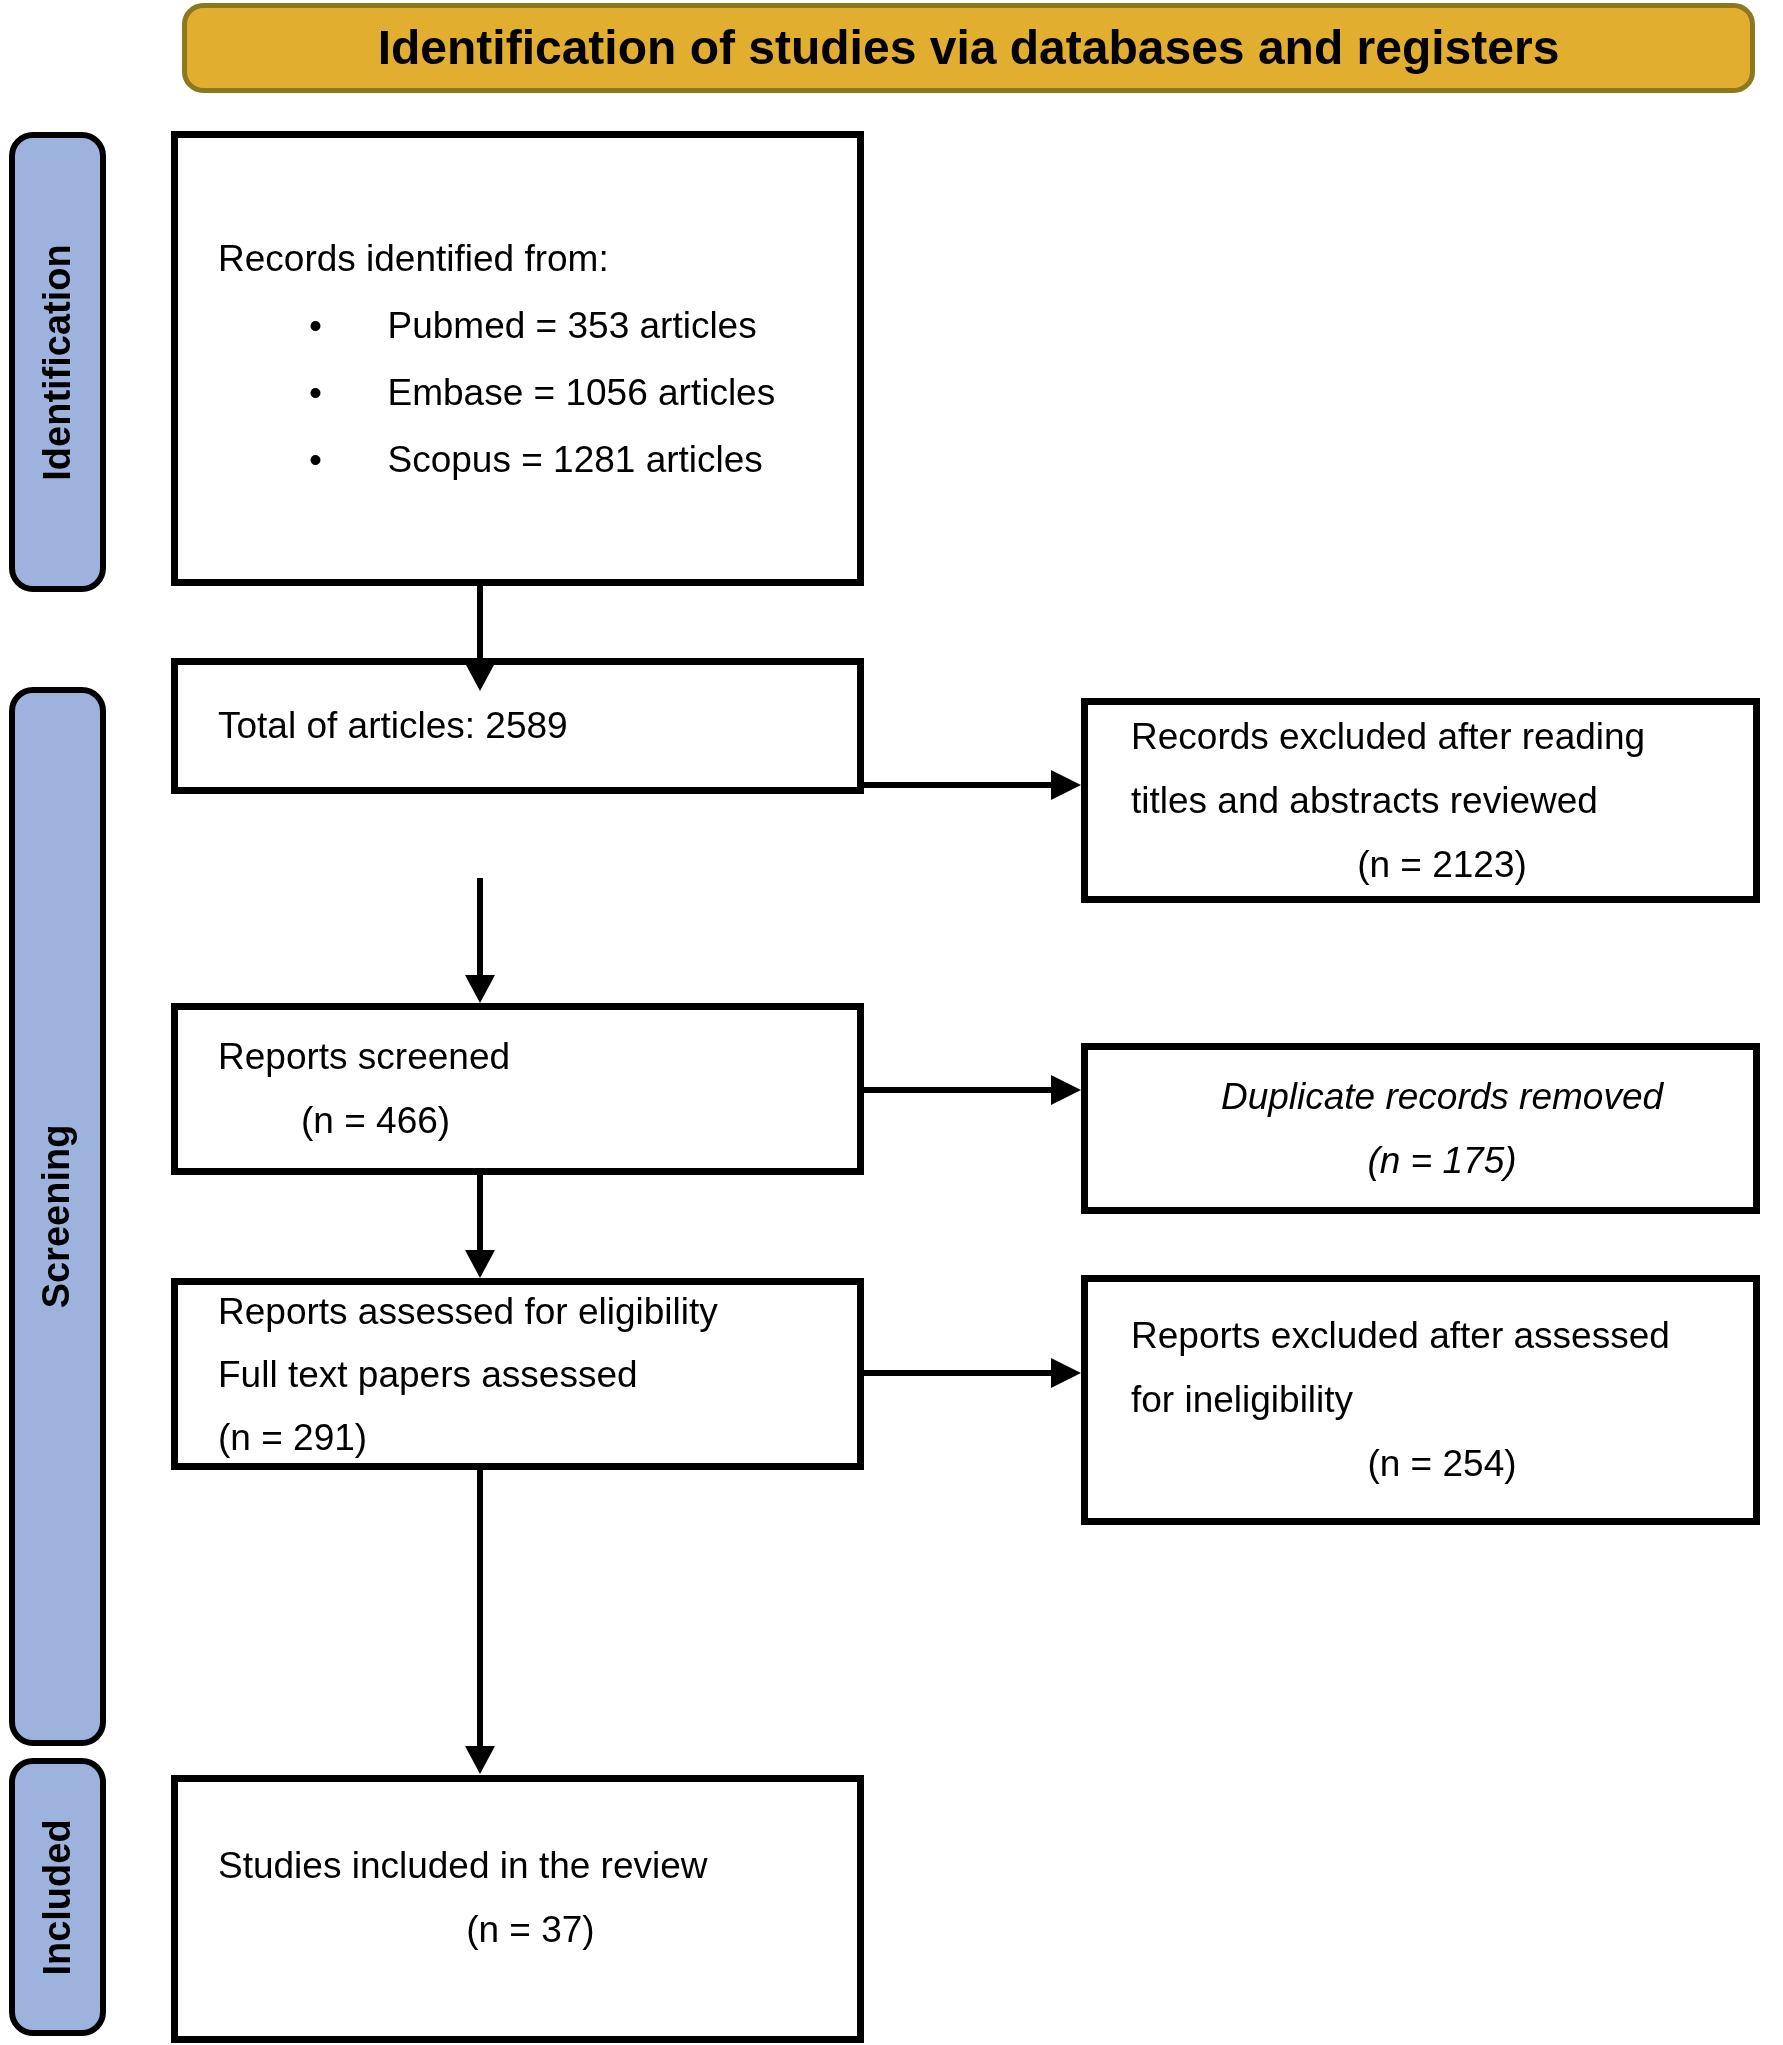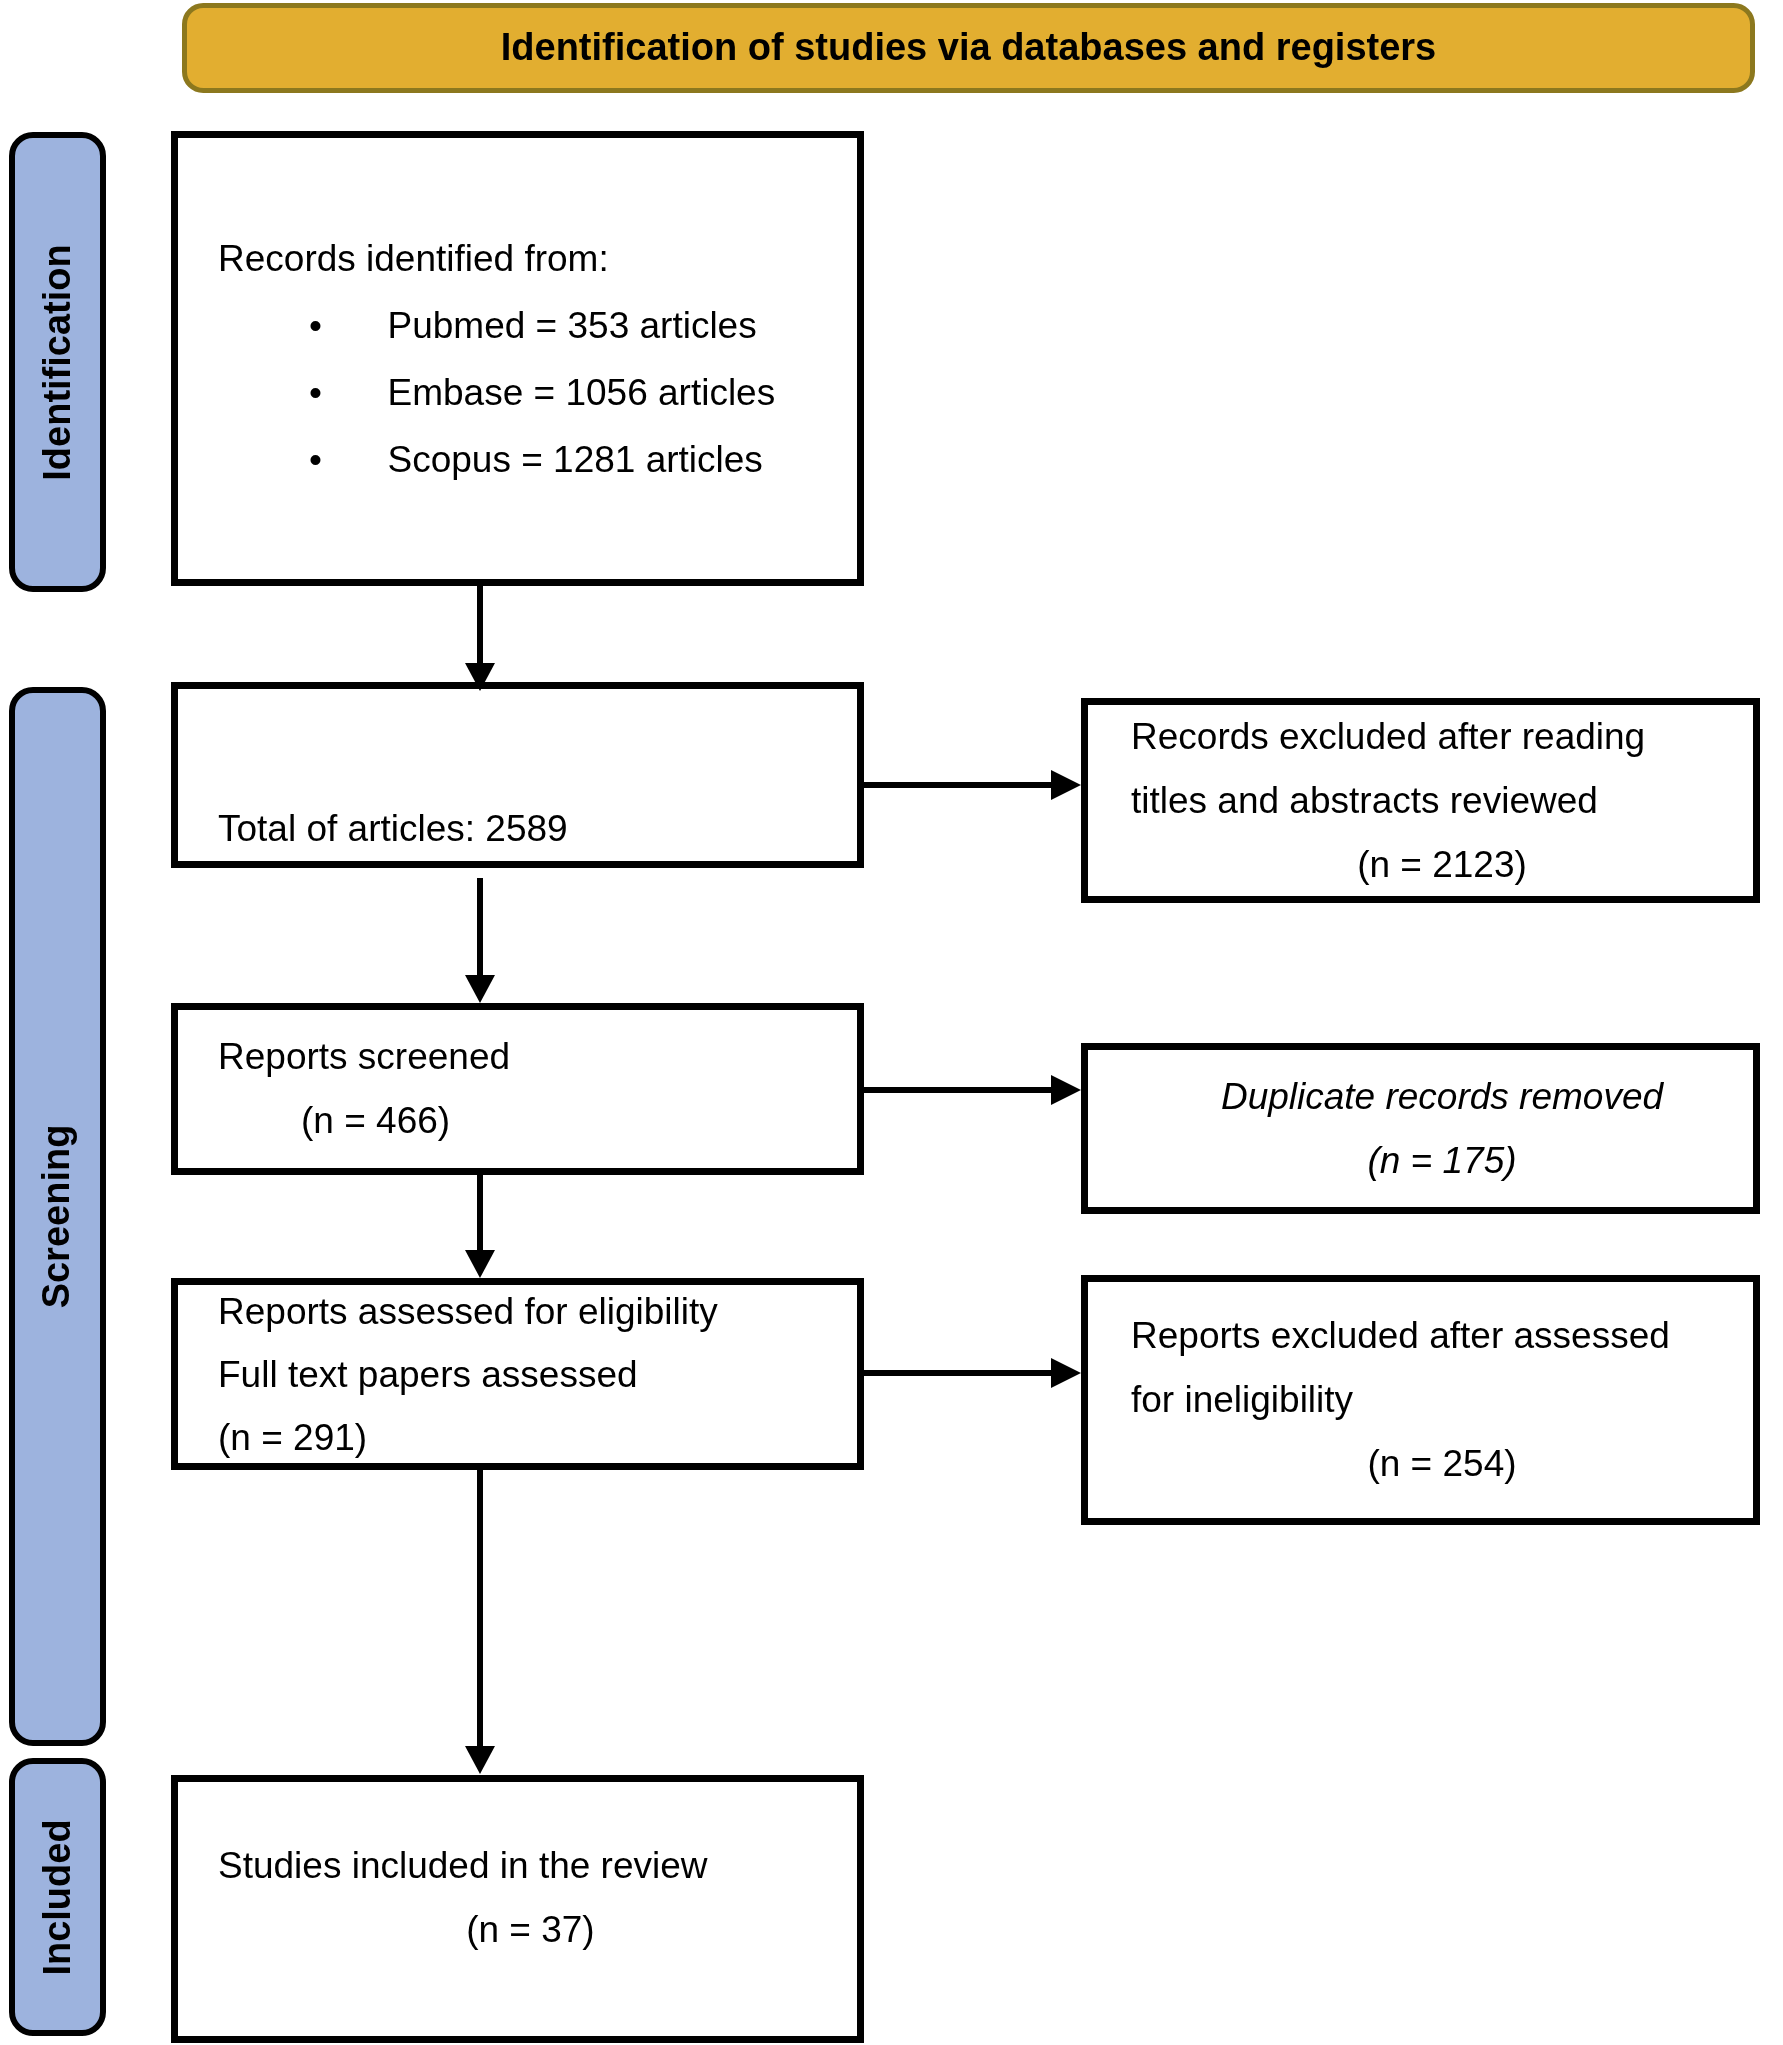--- a/index.html
+++ b/index.html
@@ -21,21 +21,21 @@
 
   
   .banner {
     position: absolute;
     left: 182px; top: 2.8px;
     width: 1573px; height: 90px;
     background: var(--banner-fill);
     border: 5.7px solid var(--banner-border);
     border-radius: 21.3px;
     display: flex; align-items: center; justify-content: center;
-    font-size: 38px; font-weight: bold;
+    font-size: 48px; font-weight: bold;
   }
 
   
   .stage {
     position: absolute;
     left: 8.5px; width: 97px;
     background: var(--stage-fill);
     border: 6.4px solid var(--line-color);
     border-radius: 24px;
     display: flex; align-items: center; justify-content: center;
@@ -57,21 +57,21 @@
     border: 7.1px solid var(--line-color);
     font-size: 37px;
     display: flex; flex-direction: column; justify-content: center;
   }
   .box .line { line-height: 64px; }
   .main-box  { left: 171px; width: 693px; padding-left: 40px; padding-right: 14.2px; }
   .side-box  { left: 1081px; width: 679px; padding-left: 43px; }
 
   #box-records   { top: 131px;  height: 455px; }
   #box-records .line { line-height: 67px; }
-  #box-total     { top: 682px;  height: 186px; justify-content: flex-end; }
+  #box-total     { top: 658px;  height: 136px; }
   #box-screened  { top: 1003px; height: 172px; }
   #box-assessed  { top: 1278px; height: 192px; }
   #box-assessed .line { line-height: 63px; }
   #box-included  { top: 1775px; height: 268px; padding-bottom: 22px; }
 
   #sbox-excluded-titles { top: 698px;  height: 205px; }
   #sbox-duplicates      { top: 1043px; height: 171px; font-style: italic; }
   #sbox-ineligible      { top: 1275px; height: 250px; }
 
   .indent { padding-left: 83px; }

